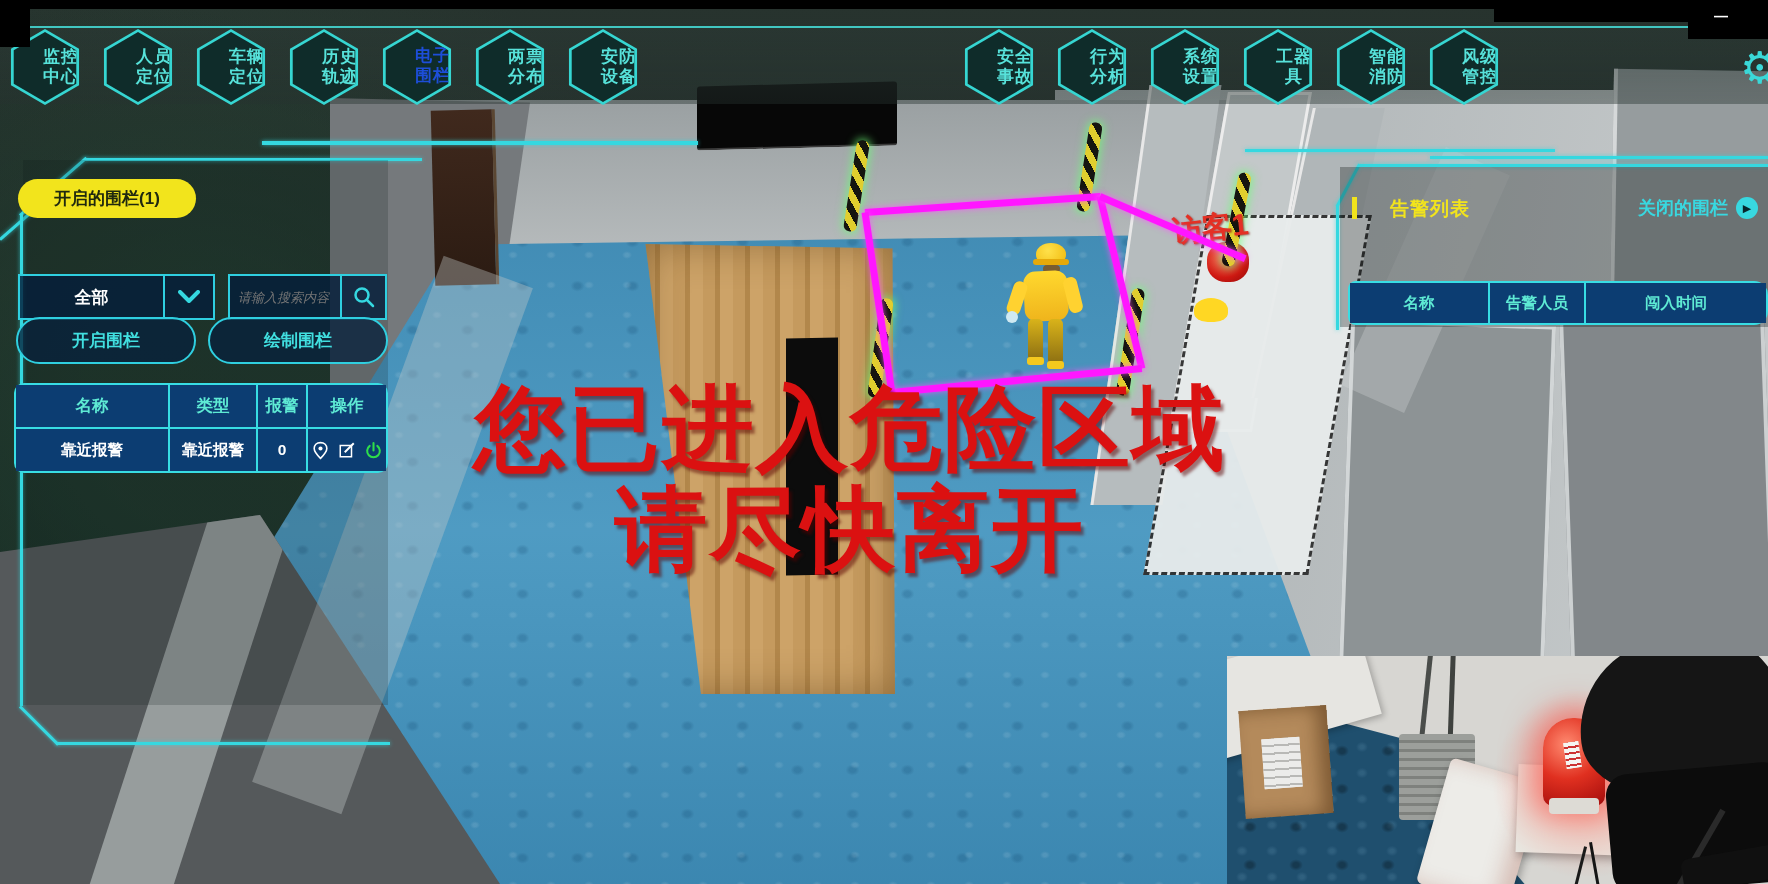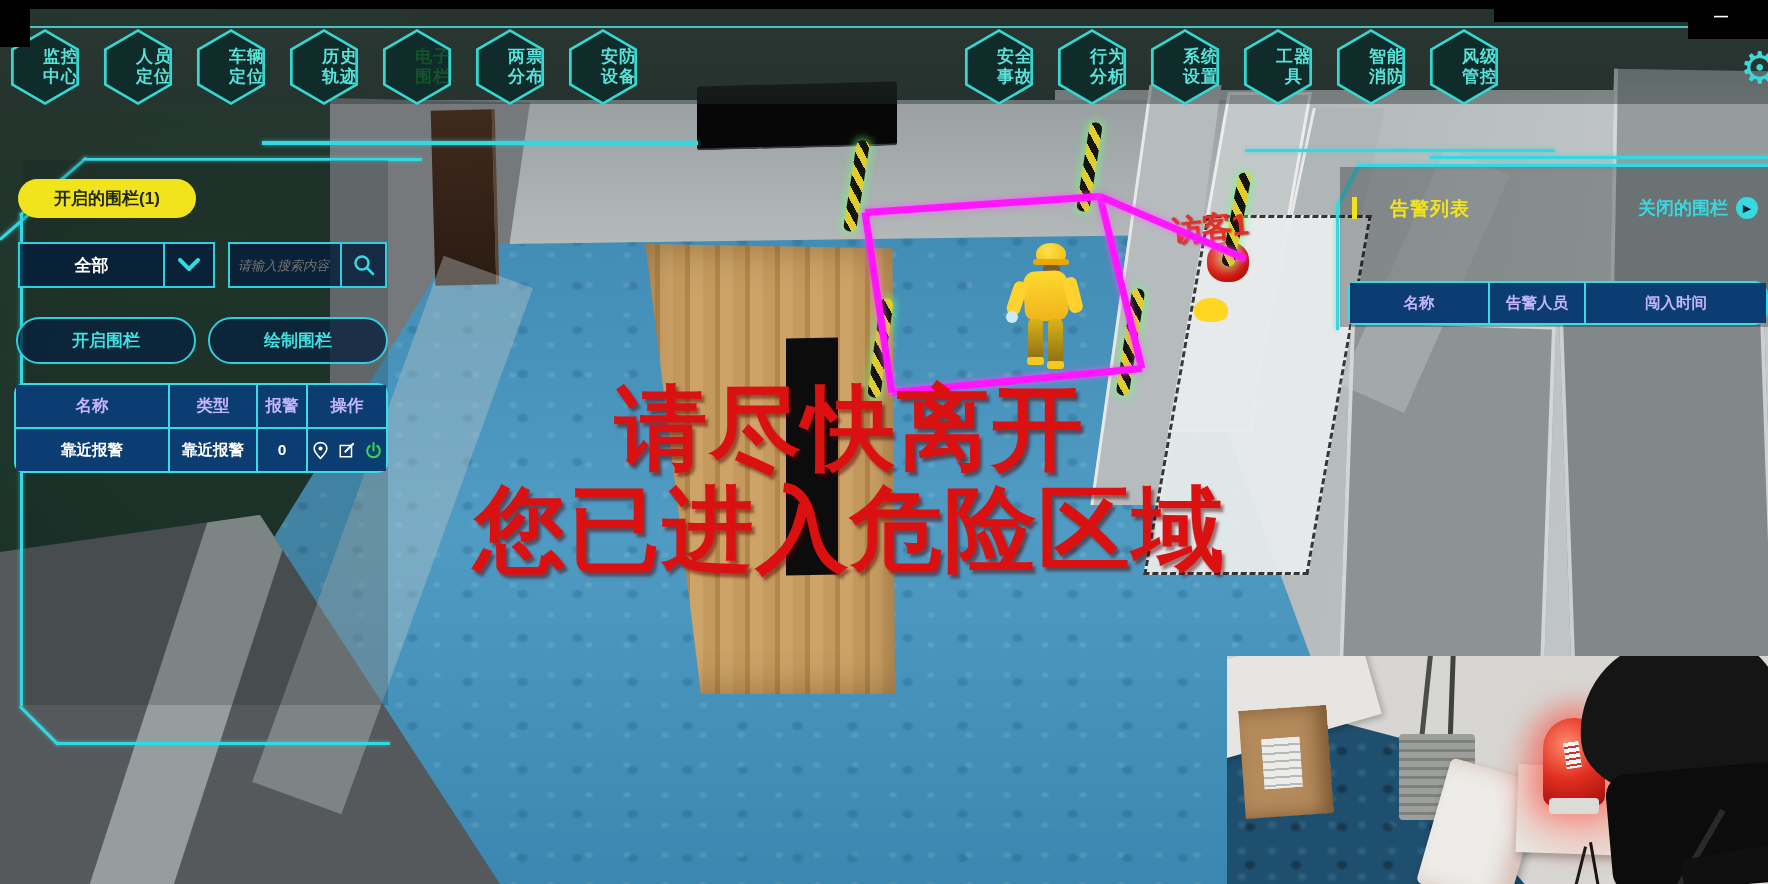--- a/index.html
+++ b/index.html
@@ -18,39 +18,39 @@
             border-top:2px solid rgba(70,225,218,.85); }
   .nav-group { position:absolute; top:1px; display:flex; gap:19px; }
   .hex { position:relative; width:74px; height:76px; cursor:pointer;
          clip-path:polygon(50% 0%,96% 26%,96% 74%,50% 100%,4% 74%,4% 26%);
          background:#36d6d2; }
   .hex-inner { position:absolute; inset:3px;
          clip-path:polygon(50% 0%,96% 26%,96% 74%,50% 100%,4% 74%,4% 26%);
          background:rgba(10,20,18,.88);
          display:flex; flex-direction:column; align-items:center; justify-content:center;
          color:#57e2da; font-size:17px; font-weight:700; line-height:1.18; letter-spacing:1px;padding-left:32px; }
-  .hex.active .hex-inner { color:#14532d; }
+  .hex.active .hex-inner { color:#1d4ed8;font-family:Liberation Mono, monospace; }
 
   
   .cyan-line { background:#35d8e0; box-shadow:0 0 4px rgba(53,216,224,.7); }
 
   
   .tab-open { left:18px; top:179px; width:178px; height:39px; background:#f2e41c;
               border-radius:20px; display:flex; align-items:center; justify-content:center;
               color:#20290f; font-size:17px; font-weight:700; cursor:pointer; }
   .tab-closed { left:196px; top:179px; width:191px; height:39px; background:rgba(28,32,36,.55);
               border-radius:4px; display:flex; align-items:center; justify-content:center;
               color:#f2f2f2; font-size:16px; font-weight:700; cursor:pointer; }
-  .field { background:rgba(5,30,58,.82); border:2px solid #2fcfe0; display:flex; align-items:center; }
+  .field { background:rgba(5,30,58,.82); border:2px solid #2fcfe0; display:flex; align-items:center;margin-top:32px; }
   .pill-btn { border:2px solid #2fcfe0; background:rgba(8,33,60,.78); border-radius:24px;
               display:flex; align-items:center; justify-content:center;
               color:#41dfe0; font-size:17px; font-weight:700; cursor:pointer; }
   .grid-table { display:grid; gap:2px; background:#38dde4; padding:2px; border-radius:10px; }
   .cell { background:#0c3d72; display:flex; align-items:center; justify-content:center; }
-  .cell.hd { color:#c4b5fd; font-size:16.5px; font-weight:700; }
+  .cell.hd { color:#5eead4; font-size:16.5px; font-weight:700; }
   .cell.bd { color:#ffffff; font-size:15.5px; font-weight:700; }
 
   
   .alarm-tabs { position:absolute; left:1348px; top:227px; width:420px; height:41px;
                 display:flex; border:2px solid #2fcfe0; border-top:none;
                 border-radius:0 0 10px 10px; overflow:hidden; }
   .alarm-tab { display:flex; align-items:center; justify-content:center;
                font-size:15.5px; font-weight:700; cursor:pointer; }
 
   
@@ -326,22 +326,22 @@
 
 
   <div class="abs grid-table" style="left:1348px; top:281px; width:420px; grid-template-columns:138px 94px 1fr; grid-auto-rows:40px;
               border-radius:8px 14px 14px 8px;">
     <div class="cell hd" style="font-size:15.5px;">名称</div>
     <div class="cell hd" style="font-size:15.5px;">告警人员</div>
     <div class="cell hd" style="font-size:15.5px;">闯入时间</div>
   </div>
 
   <div class="warning">
+    <div>您已进入危险区域</div>
     <div>请尽快离开</div>
-    <div>您已进入危险区域</div>
   </div>
 
   <div class="abs" style="left:1227px; top:656px; width:541px; height:228px; overflow:hidden; background:#d7d6d2;">
     <div class="abs" style="left:0; top:0; width:541px; height:228px;
                 background-color:#1f4f6e;
                 background-image:radial-gradient(rgba(0,0,0,.28) 3px, transparent 7px), radial-gradient(rgba(120,170,200,.18) 2px, transparent 6px);
                 background-size:46px 38px, 30px 26px;
                 clip-path:polygon(0 16%, 32% 36%, 55% 100%, 0 100%);"></div>
     <div class="abs" style="left:-25px; top:-12px; width:170px; height:95px; background:#e6e5e1; transform:rotate(-16deg); box-shadow:2px 3px 6px rgba(0,0,0,.25);"></div>
     <div class="abs" style="left:15px; top:52px; width:88px; height:108px; background:#b48a5b; transform:rotate(-4deg); box-shadow:inset -10px 0 18px rgba(60,30,5,.45);"></div>

